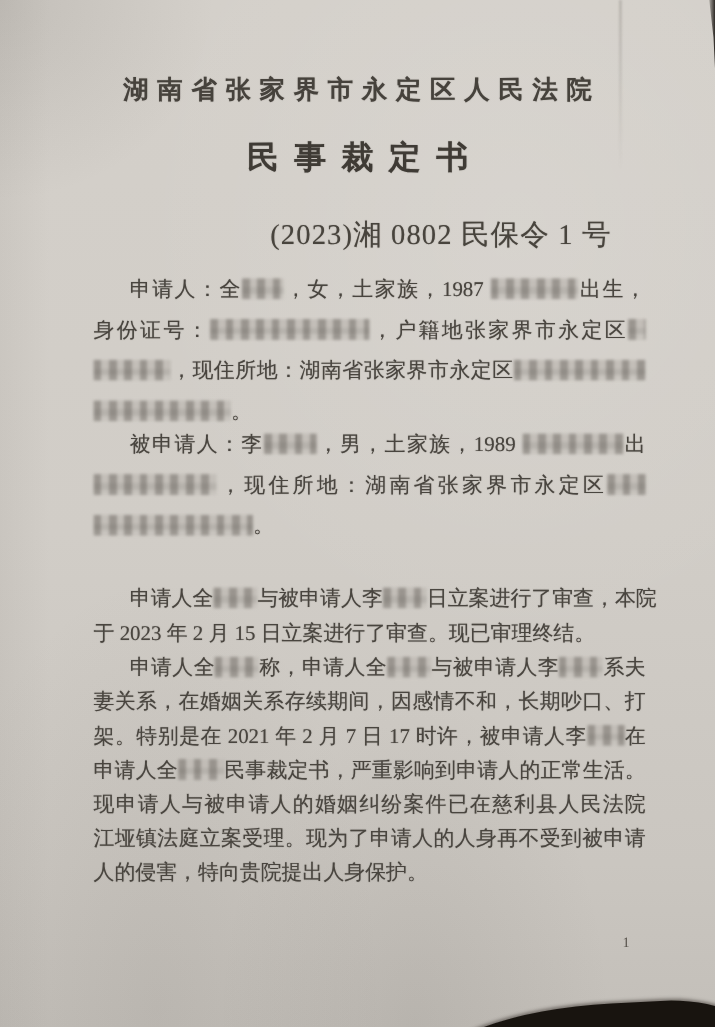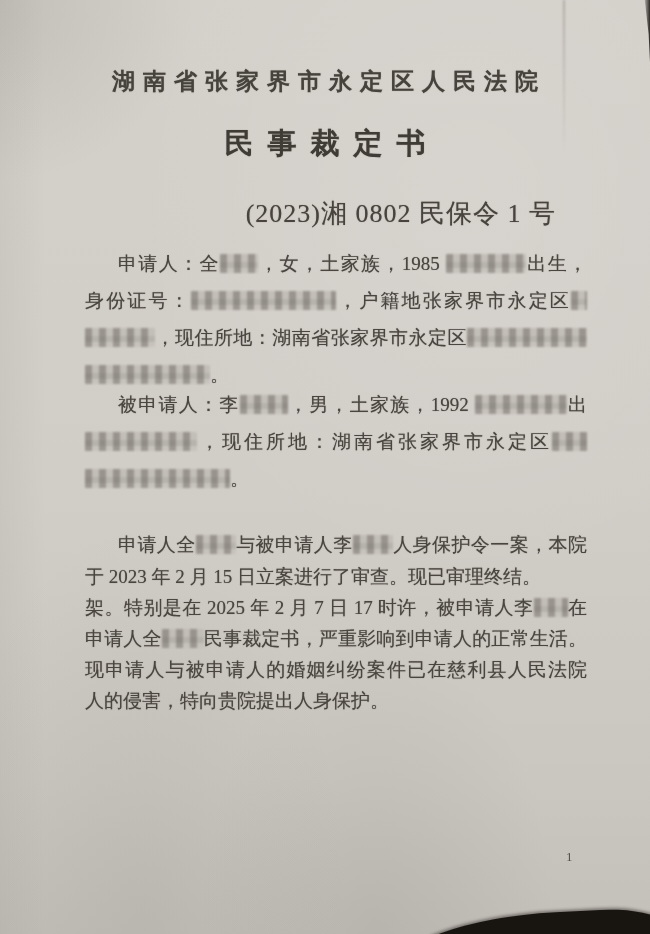--- a/index.html
+++ b/index.html
@@ -74,38 +74,41 @@
 
 <div class="page">
   <div class="crease"></div>
 
   <h1 class="court txt">湖南省张家界市永定区人民法院</h1>
   <h2 class="doctitle txt">民事裁定书</h2>
   <div class="caseno txt">(2023)湘 0802 民保令 1 号</div>
 
   <div class="docbody txt">
     <div class="para p1">
-        <div class="tl fill ind"><span>申请人：全</span><span class="redact" style="width: 38px;"></span><span>，女，土家族，1985 </span><span class="redact" style="width: 80px;"></span><span>出生，</span></div>
+        <div class="tl fill ind"><span>申请人：全</span><span class="redact" style="width: 38px;"></span><span>，女，土家族，1987 </span><span class="redact" style="width: 80px;"></span><span>出生，</span></div>
         <div class="tl fill"><span>身份证号：</span><span class="redact" style="width: 145px;"></span><span>，户籍地张家界市永定区</span><span class="redact" style="width: 16px;"></span></div>
         <div class="tl fill"><span class="redact" style="width: 70px;"></span><span>，现住所地：湖南省张家界市永定区</span><span class="redact" style="width: 120px;"></span></div>
         <div class="tl"><span class="redact" style="width: 125px;"></span><span>。</span></div>
       </div>
     <div class="para p2">
-        <div class="tl fill ind"><span>被申请人：李</span><span class="redact" style="width: 48px;"></span><span>，男，土家族，1992 </span><span class="redact" style="width: 92px;"></span><span>出</span></div>
+        <div class="tl fill ind"><span>被申请人：李</span><span class="redact" style="width: 48px;"></span><span>，男，土家族，1989 </span><span class="redact" style="width: 92px;"></span><span>出</span></div>
         <div class="tl fill"><span class="redact" style="width: 112px;"></span><span>，现住所地：湖南省张家界市永定区</span><span class="redact" style="width: 35px;"></span></div>
         <div class="tl"><span class="redact" style="width: 145px;"></span><span>。</span></div>
       </div>
     <div class="para p3">
-        <div class="tl fill ind"><span>申请人全</span><span class="redact" style="width: 40px;"></span><span>与被申请人李</span><span class="redact" style="width: 40px;"></span><span>人身保护令一案，本院</span></div>
+        <div class="tl fill ind"><span>申请人全</span><span class="redact" style="width: 40px;"></span><span>与被申请人李</span><span class="redact" style="width: 40px;"></span><span>日立案进行了审查，本院</span></div>
         <div class="tl"><span>于 2023 年 2 月 15 日立案进行了审查。现已审理终结。</span></div>
       </div>
     <div class="para p4">
-        <div class="tl fill"><span>架。特别是在 2025 年 2 月 7 日 17 时许，被申请人李</span><span class="redact" style="width: 34px;"></span><span>在</span></div>
+        <div class="tl fill ind"><span>申请人全</span><span class="redact" style="width: 40px;"></span><span>称，申请人全</span><span class="redact" style="width: 40px;"></span><span>与被申请人李</span><span class="redact" style="width: 40px;"></span><span>系夫</span></div>
+        <div class="tl fill"><span>妻关系，在婚姻关系存续期间，因感情不和，长期吵口、打</span></div>
+        <div class="tl fill"><span>架。特别是在 2021 年 2 月 7 日 17 时许，被申请人李</span><span class="redact" style="width: 34px;"></span><span>在</span></div>
         <div class="tl fill"><span>申请人全</span><span class="redact" style="width: 42px;"></span><span>民事裁定书，严重影响到申请人的正常生活。</span></div>
         <div class="tl fill"><span>现申请人与被申请人的婚姻纠纷案件已在慈利县人民法院</span></div>
+        <div class="tl fill"><span>江垭镇法庭立案受理。现为了申请人的人身再不受到被申请</span></div>
         <div class="tl"><span>人的侵害，特向贵院提出人身保护。</span></div>
       </div>
   </div>
 
   <div class="pageno">1</div>
 
   <div class="edge-tr"></div>
   <div class="edge-br"></div>
 </div>
 

